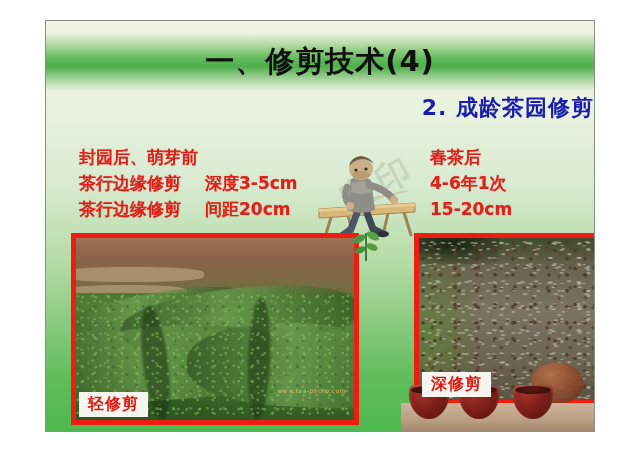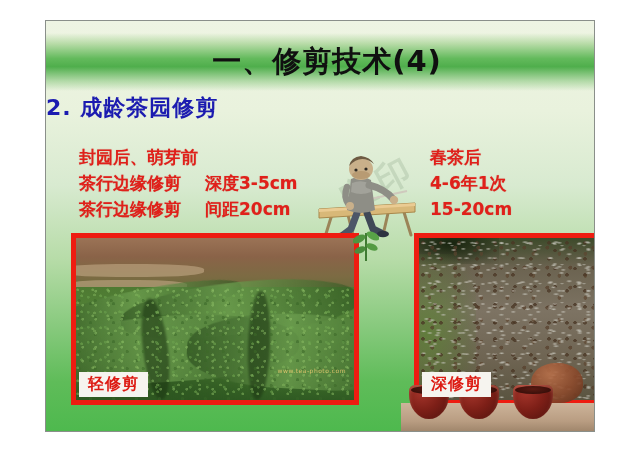--- a/index.html
+++ b/index.html
@@ -60,29 +60,28 @@
     left: 0;
     top: 22px;
     width: 100%;
     text-align: center;
     font-size: 29px;
     font-weight: bold;
     color: #101010;
     letter-spacing: 1px;
     line-height: 36px;
     white-space: nowrap;
-    padding-left: 7px;
   }
 
   .subtitle {
     position: absolute;
     left: 0;
     top: 73px;
     width: 100%;
-    text-align: left;
+    text-align: right;
     font-size: 22px;
     font-weight: bold;
     color: #1b1bb0;
     letter-spacing: 1px;
     line-height: 28px;
     white-space: nowrap;
   }
 
   
   .text-col {
@@ -125,21 +124,21 @@
   }
 
   
   .photo {
     position: absolute;
     border: 5px solid #ee1c11;
     box-sizing: border-box;
     overflow: hidden;
     background: #6a7a4a;
   }
-  .photo.left  { left: 25px;  top: 212px; width: 288px; height: 172px; }
+  .photo.left  { left: 25px;  top: 212px; width: 288px; height: 192px; }
   .photo.right { left: 326px; top: 212px; width: 200px; height: 172px; margin-left: 42px; }
 
   .photo-inner { position: absolute; inset: 0; overflow: hidden; }
 
   .photo-caption {
     position: absolute;
     bottom: 3px;
     left: 3px;
     background: #f6f4ef;
     color: #dd1a12;

